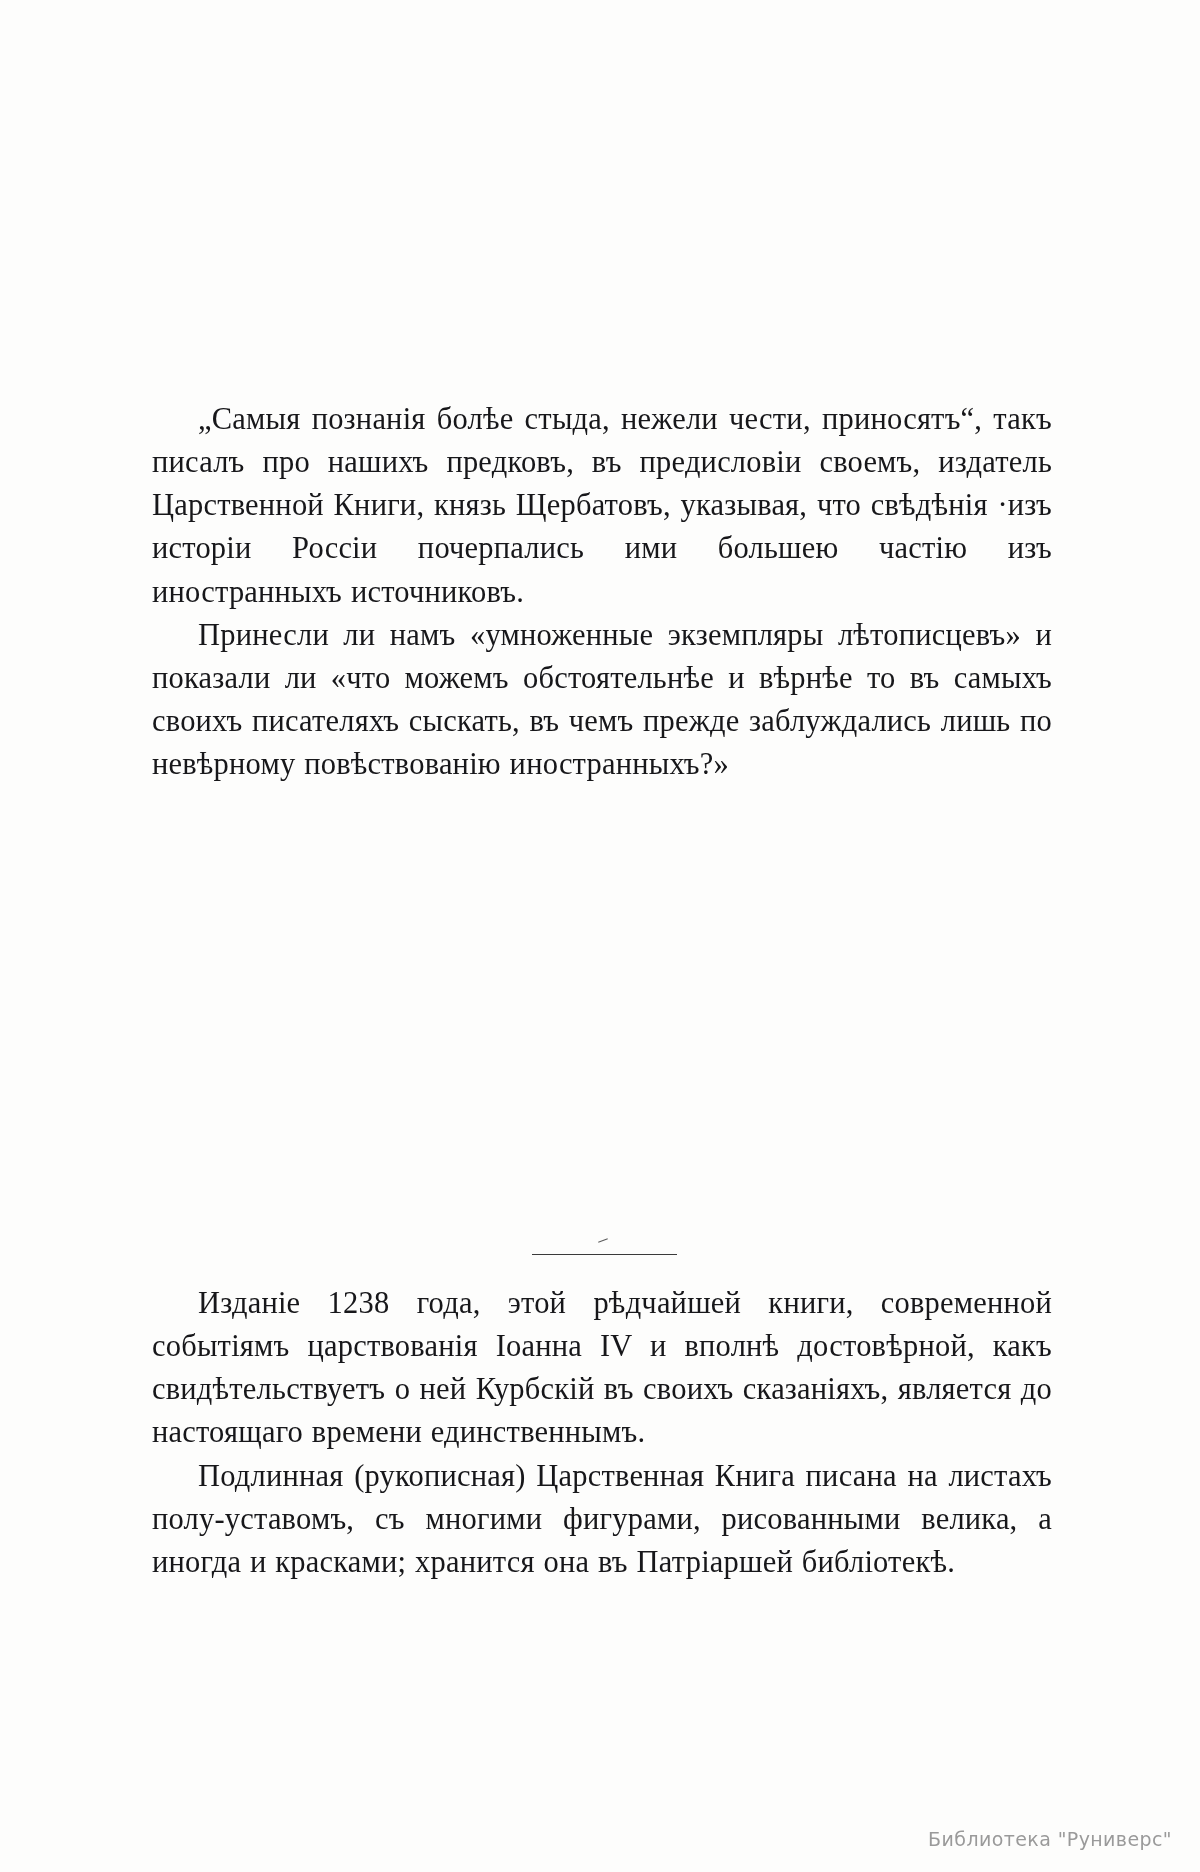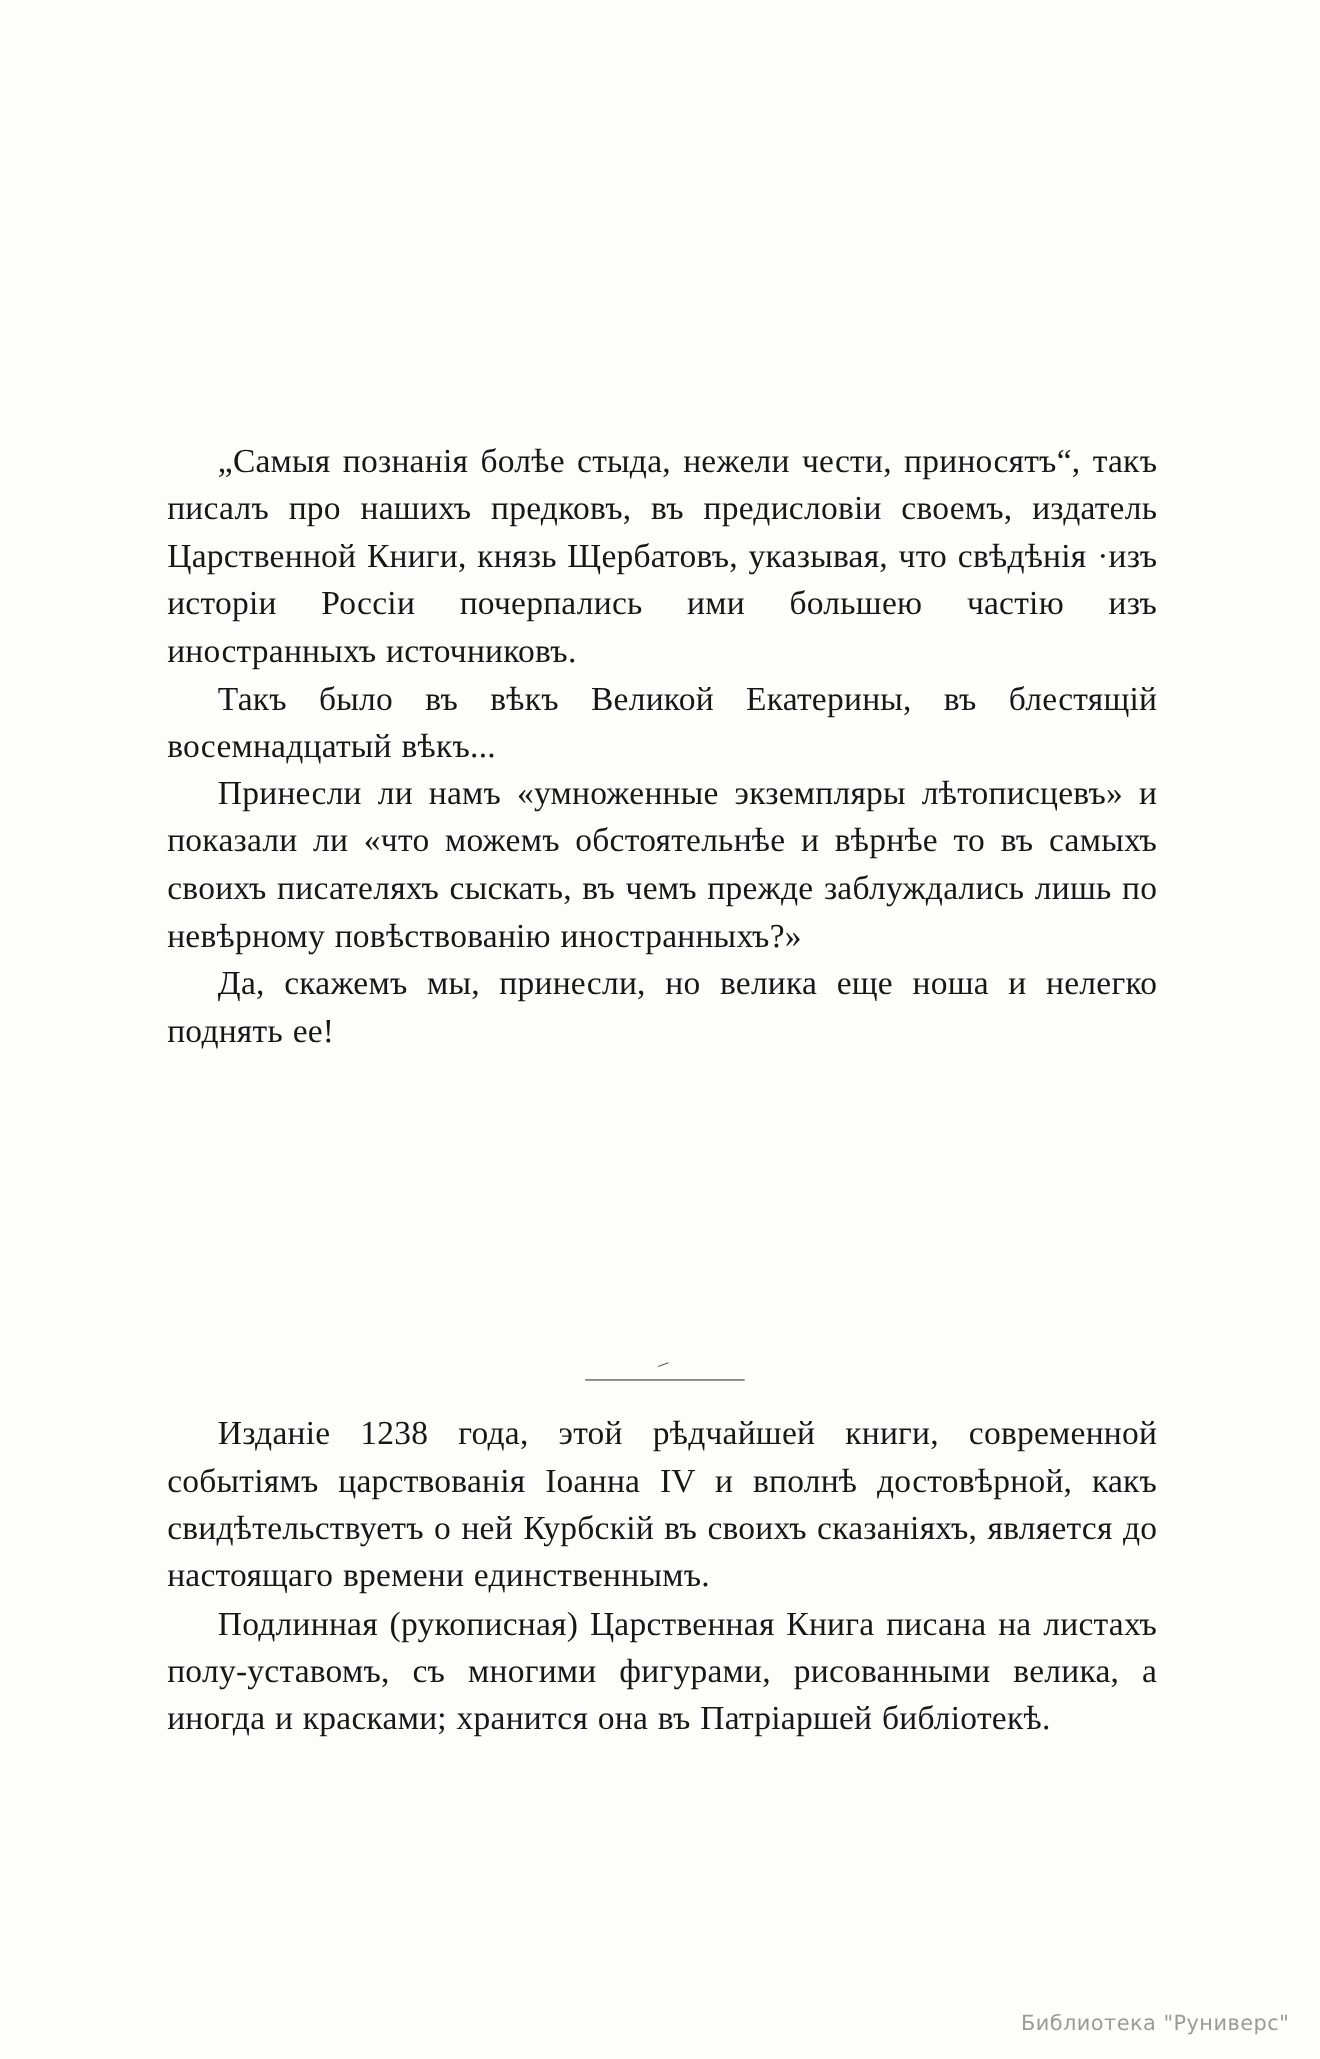--- a/index.html
+++ b/index.html
@@ -82,23 +82,21 @@
     letter-spacing: 0.4px;
   }
 </style>
 </head>
 <body>
 
 <div class="page">
 
   <div class="textblock">
     <p class="para">„Самыя познанія болѣе стыда, нежели чести, приносятъ“, такъ писалъ про нашихъ предковъ, въ предисловіи своемъ, издатель Царственной Книги, князь Щербатовъ, указывая, что свѣдѣнія ·изъ исторіи Россіи почерпались ими большею частію изъ иностранныхъ источниковъ.</p>
-    <p class="para">Такъ было въ вѣкъ Великой Екатерины, въ блестящій восемнадцатый вѣкъ...</p>
     <p class="para">Принесли ли намъ «умноженные экземпляры лѣтописцевъ» и показали ли «что можемъ обстоятельнѣе и вѣрнѣе то въ самыхъ своихъ писателяхъ сыскать, въ чемъ прежде заблуждались лишь по невѣрному повѣствованію иностранныхъ?»</p>
-    <p class="para">Да, скажемъ мы, принесли, но велика еще ноша и нелегко поднять ее!</p>
   </div>
 
   <div class="divider-wrap">
     <div class="divider"></div>
     <div class="divider-tick"></div>
   </div>
 
   <div class="textblock2">
     <p class="para">Изданіе 1238 года, этой рѣдчайшей книги, современной событіямъ царствованія Іоанна IV и вполнѣ достовѣрной, какъ свидѣтельствуетъ о ней Курбскій въ своихъ сказаніяхъ, является до настоящаго времени единственнымъ.</p>
     <p class="para">Подлинная (рукописная) Царственная Книга писана на листахъ полу-уставомъ, съ многими фигурами, рисованными велика, а иногда и красками; хранится она въ Патріаршей библіотекѣ.</p>

